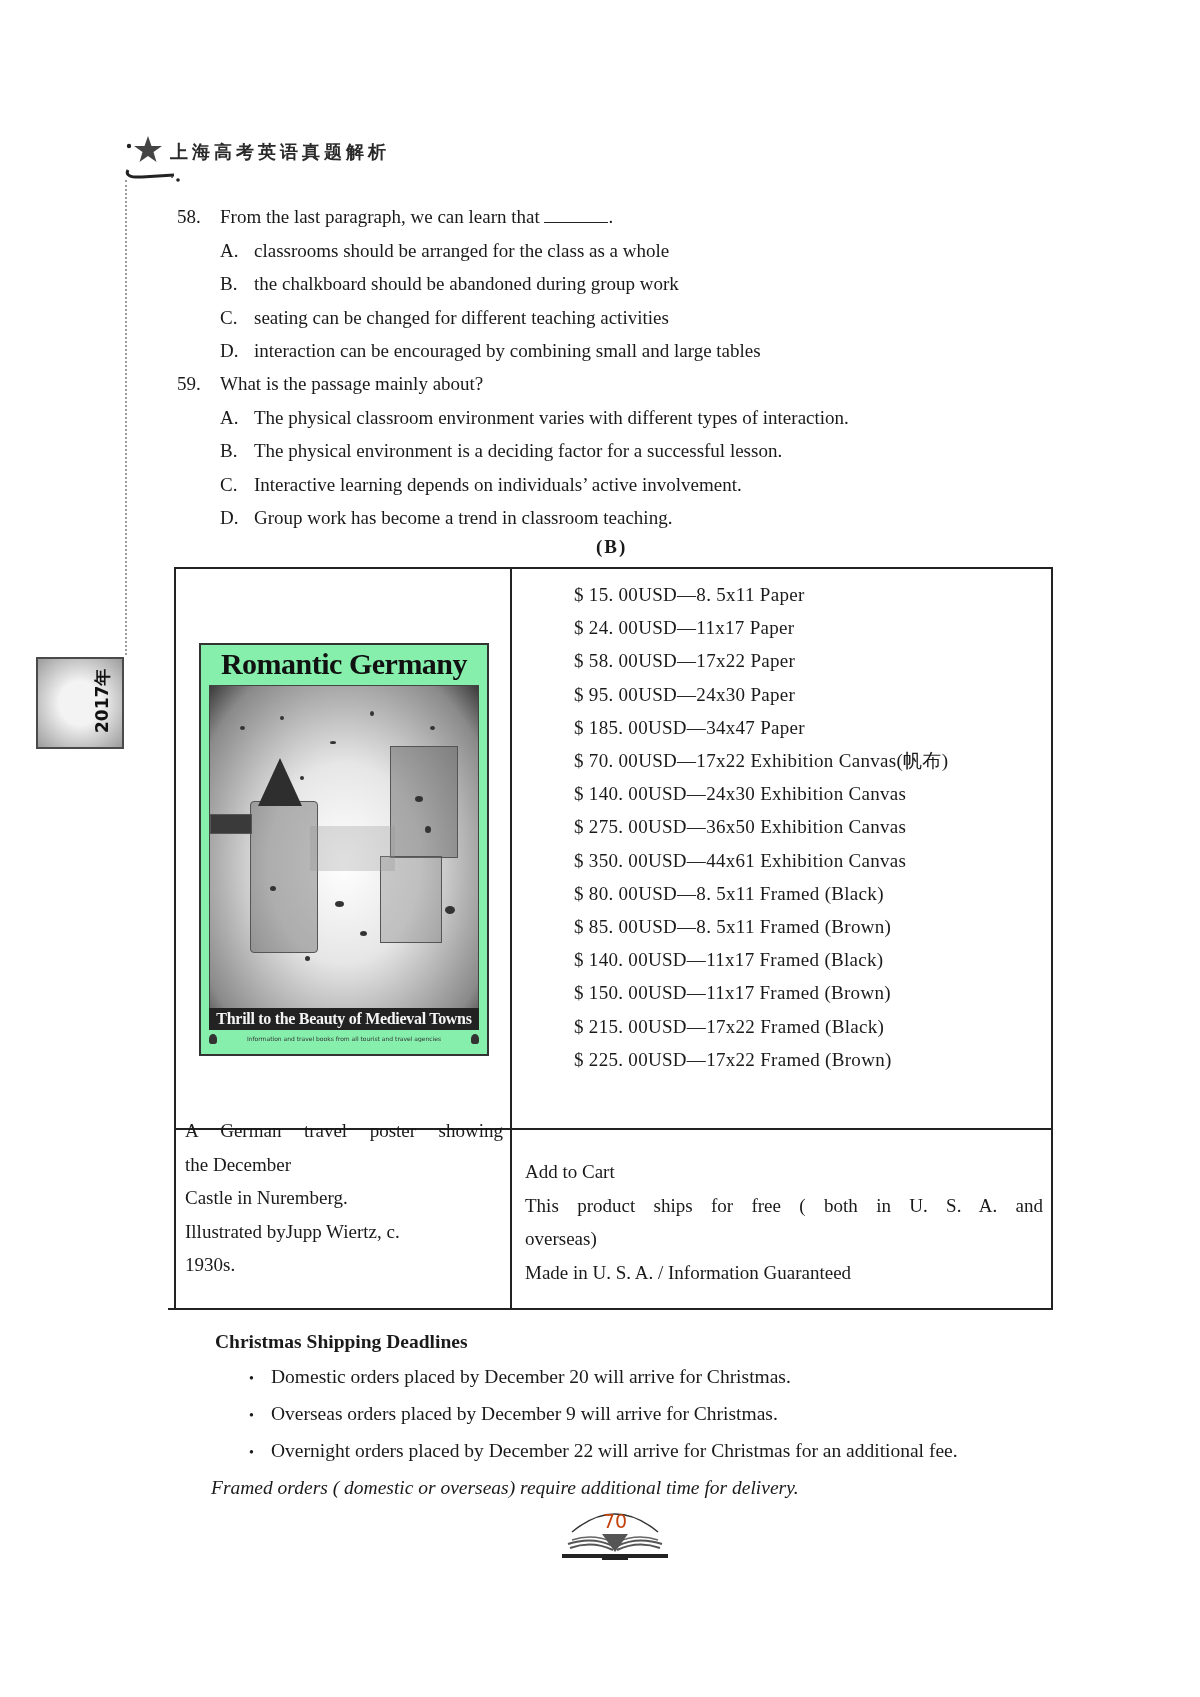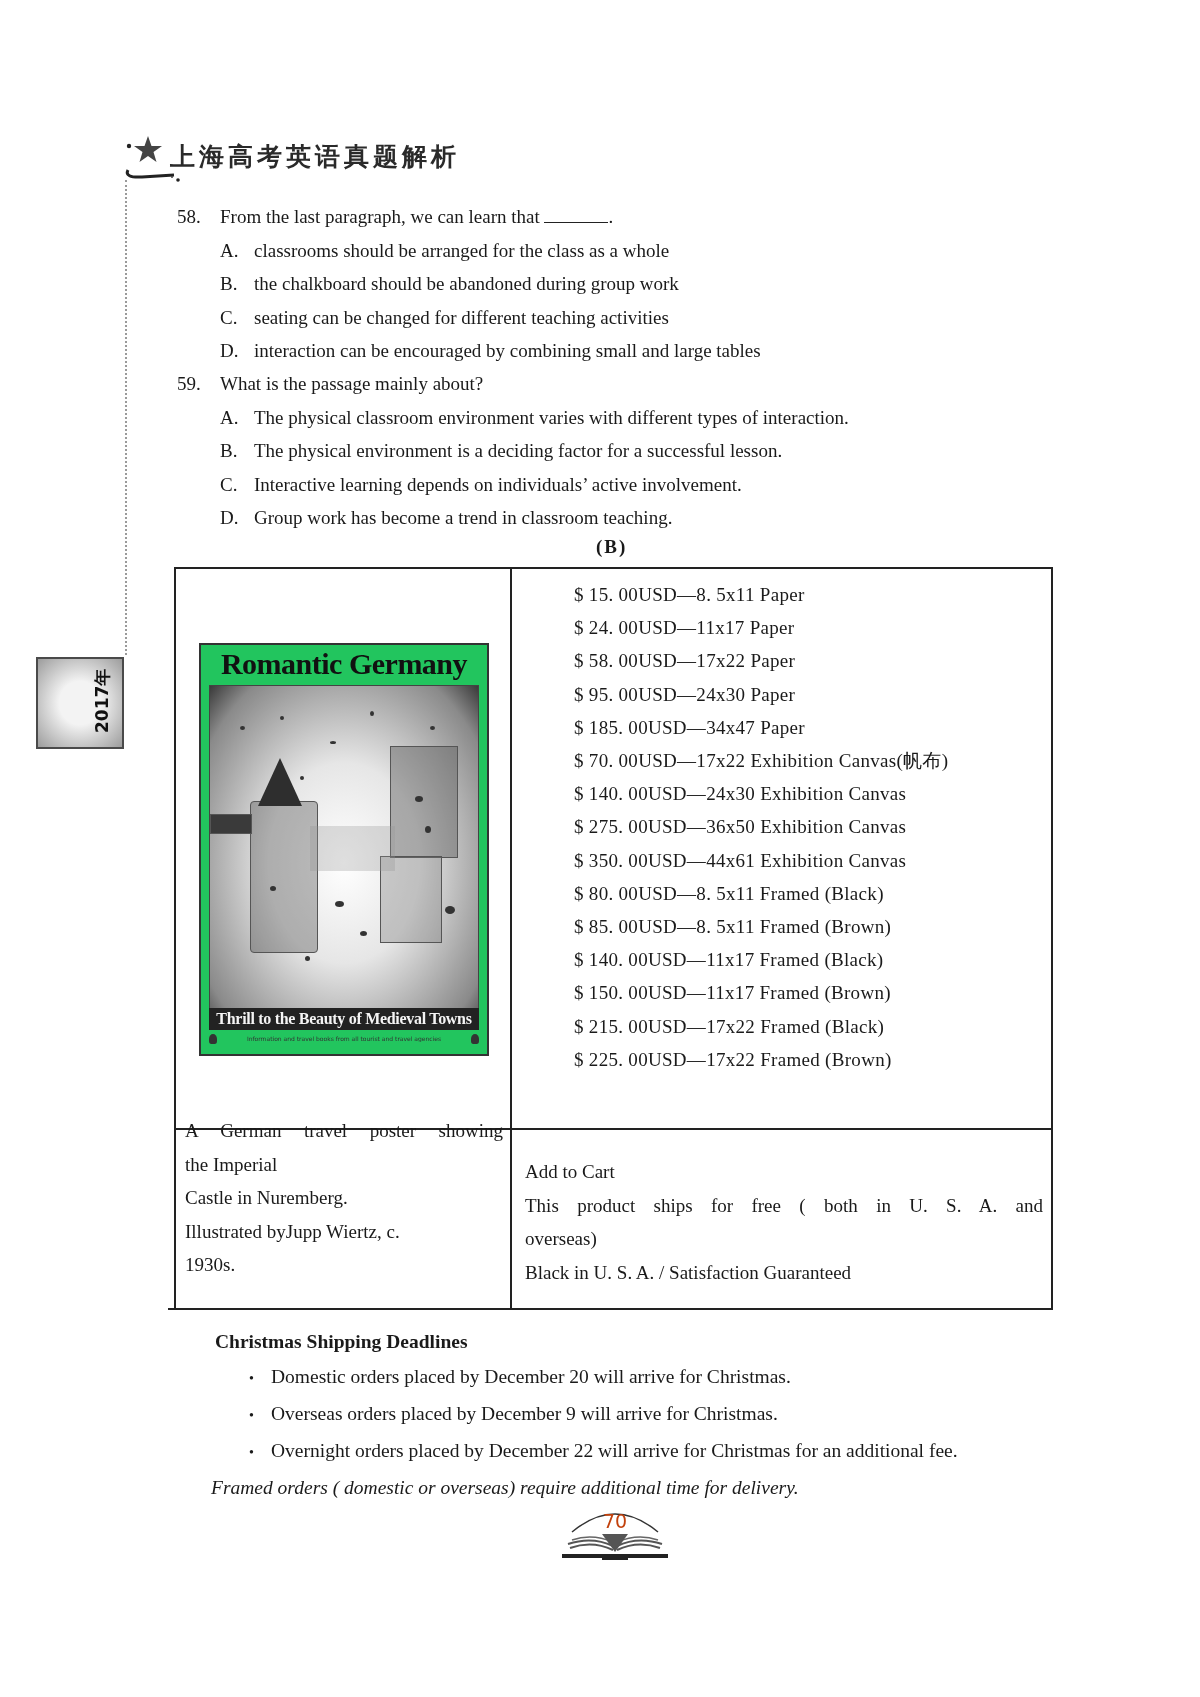--- a/index.html
+++ b/index.html
@@ -2,21 +2,21 @@
 <html><head>
 <meta charset="utf-8">
 <style>
   html, body { margin: 0; padding: 0; background: #ffffff; }
   body { width: 1200px; height: 1697px; position: relative; overflow: hidden;
          font-family: "Liberation Serif", "DejaVu Serif", serif; color: #1a1a1a; }
   .abs { position: absolute; }
 
   
   .header-logo { left: 122px; top: 130px; width: 60px; height: 60px; }
-  .header-title { left: 170px; top: 140px; font-family: Liberation Mono, monospace; font-size: 25px;
+  .header-title { left: 170px; top: 140px; font-family: Liberation Mono, monospace; font-size: 18px;
                   font-weight: bold; letter-spacing: 4px; color: #2a2a2a; }
   .margin-rule { left: 125px; top: 180px; width: 0; height: 475px; border-left: 2px dotted #9a9a9a; }
 
   
   .year-tab { left: 36px; top: 657px; width: 88px; height: 92px;
               background: radial-gradient(ellipse at center, #f3f3f3 35%, #9c9c9c 100%);
               border: 2px solid #4a4a4a; box-sizing: border-box; }
   .year-tab span { position: absolute; right: 6px; top: 50%; transform: translateY(-50%) rotate(-90deg);
                    transform-origin: center; font-family: "DejaVu Sans", sans-serif; font-weight: bold;
                    font-size: 17px; white-space: nowrap; color: #111; width: 60px; text-align: center;
@@ -37,21 +37,21 @@
          border: 2px solid #222; }
   .tbl-vline { left: 510px; top: 567px; width: 0; height: 743px; border-left: 2px solid #222; }
   .tbl-hline { left: 174px; top: 1128px; width: 879px; height: 0; border-top: 2px solid #222; }
   .tbl-bottom-ext { left: 168px; top: 1308px; width: 10px; height: 0; border-top: 2px solid #222; }
 
   .price-list { left: 574px; top: 578px; font-size: 19px; line-height: 33.2px; letter-spacing: 0.3px; }
   .price-row { white-space: nowrap; }
 
   
   .poster { left: 199px; top: 643px; width: 290px; height: 413px; box-sizing: border-box;
-            border: 2px solid #333; background: #22c55e; }
+            border: 2px solid #333; background: #86efac; }
   .poster-title { position: absolute; left: 0; right: 0; top: 2px; text-align: center; font-size: 30px;
                   font-weight: bold; letter-spacing: -0.5px; color: #111; }
   .poster-art { position: absolute; left: 8px; right: 8px; top: 40px; height: 322px;
                 background:
                   radial-gradient(ellipse at 50% 55%, #ffffff 0%, #e6e6e6 40%, #8a8a8a 85%, #3a3a3a 100%);
                 border: 1px solid #444; overflow: hidden; }
   .poster-art .tower { position: absolute; background: rgba(70,70,70,0.35); border: 1px solid #555; }
   .poster-art .spire { position: absolute; width: 0; height: 0; border-left: 22px solid transparent;
                        border-right: 22px solid transparent; border-bottom: 48px solid #2e2e2e; }
   .poster-art .speck { position: absolute; background: #333; border-radius: 50%; }
@@ -168,31 +168,31 @@
   <div class="price-row">$ 80. 00USD—8. 5x11  Framed  (Black)</div>
   <div class="price-row">$ 85. 00USD—8. 5x11  Framed  (Brown)</div>
   <div class="price-row">$ 140. 00USD—11x17  Framed  (Black)</div>
   <div class="price-row">$ 150. 00USD—11x17  Framed  (Brown)</div>
   <div class="price-row">$ 215. 00USD—17x22  Framed  (Black)</div>
   <div class="price-row">$ 225. 00USD—17x22  Framed  (Brown)</div>
 </div>
 
 <div class="abs desc">
   <div class="just">A German travel poster showing</div>
-  <div>the Imperial</div>
+  <div>the December</div>
   <div>Castle in Nuremberg.</div>
   <div>Illustrated byJupp Wiertz, c.</div>
   <div>1930s.</div>
 </div>
 
 <div class="abs cart">
   <div class="add-to-cart">Add to Cart</div>
   <div class="just">This product ships for free ( both in U. S. A. and</div>
   <div>overseas)</div>
-  <div>Black in U. S. A.  /  Satisfaction Guaranteed</div>
+  <div>Made in U. S. A.  /  Information Guaranteed</div>
 </div>
 
 <div class="abs ship">
   <div class="ship-title">Christmas Shipping Deadlines</div>
   <div class="ship-item"><span class="bullet">•</span><span>Domestic orders placed by December 20 will arrive for Christmas.</span></div>
   <div class="ship-item"><span class="bullet">•</span><span>Overseas orders placed by December 9 will arrive for Christmas.</span></div>
   <div class="ship-item"><span class="bullet">•</span><span>Overnight orders placed by December 22 will arrive for Christmas for an additional fee.</span></div>
   <div class="ship-note">Framed orders ( domestic or overseas) require additional time for delivery.</div>
 </div>
 

